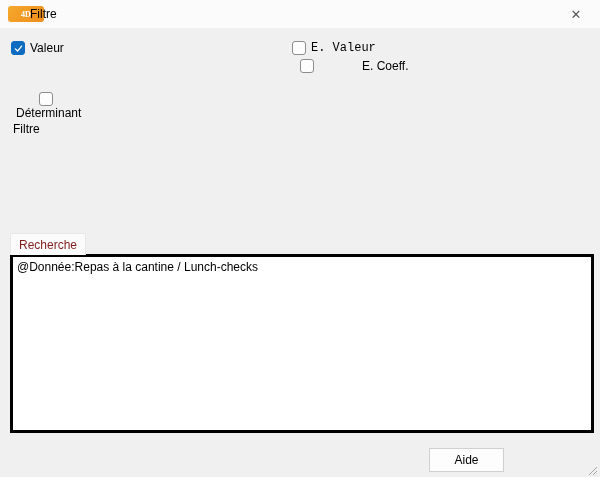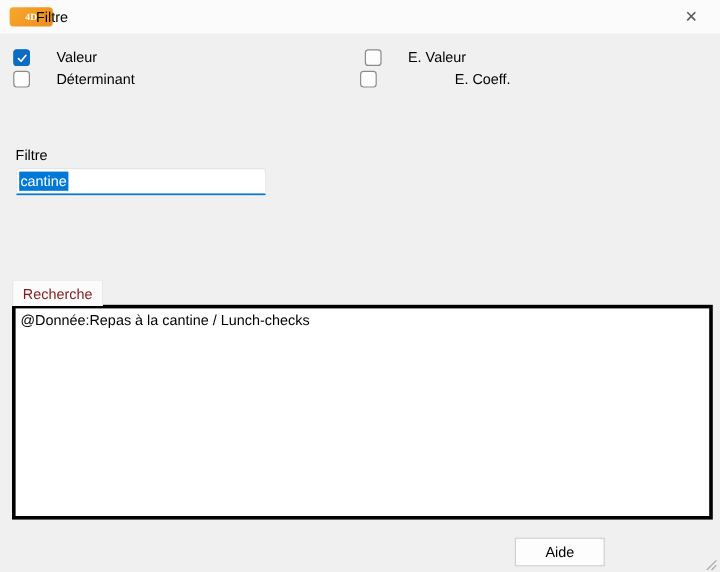--- a/index.html
+++ b/index.html
@@ -38,21 +38,21 @@
   
   .check-row { position: absolute; display: flex; align-items: center; height: 16px; }
   .checkbox {
     width: 14px; height: 14px; border-radius: 3px;
     border: 1px solid #8c8c8c; background: #fdfdfd;
     display: inline-flex; align-items: center; justify-content: center;
     flex: 0 0 auto;
   }
   .checkbox.checked { background: #0b6cc1; border-color: #0b6cc1; }
   .checkbox svg { width: 11px; height: 11px; display: block; }
-  .check-label { margin-left: 22px; color: #000; }
+  .check-label { margin-left: 5px; color: #000; }
 
   
   .filter-label { position: absolute; left: 13px; top: 122px; color: #000000; }
   .filter-input {
     position: absolute; left: 13px; top: 140px; width: 209px; height: 23px;
     background: #ffffff;
     border: 1px solid #e5e5e5;
     border-bottom: 2px solid #0078d4;
     border-radius: 4px 4px 2px 2px;
     display: flex; align-items: center;
@@ -108,38 +108,35 @@
   </div>
 
   <div class="check-row" style="left:11px; top:40px;">
     <span class="checkbox checked">
       <svg viewBox="0 0 12 12">
           <path d="M2.6 6.4 L5 8.8 L9.4 3.4" stroke="#ffffff" stroke-width="1.5" fill="none" stroke-linecap="round" stroke-linejoin="round"></path>
         </svg>
     </span>
     <span class="check-label">Valeur</span>
   </div>
-  <div class="check-row" style="left:11px; top:58px;">
+  <div class="check-row" style="left:11px; top:92px;flex-direction:column;">
     <span class="checkbox"></span>
     <span class="check-label">Déterminant</span>
   </div>
 
-  <div class="check-row" style="left:304px; top:40px;">
+  <div class="check-row" style="left:292px; top:40px;font-family:Liberation Mono, monospace;">
     <span class="checkbox"></span>
     <span class="check-label">E. Valeur</span>
   </div>
   <div class="check-row" style="left:300px; top:58px;gap:43px;">
     <span class="checkbox"></span>
     <span class="check-label">E. Coeff.</span>
   </div>
 
   <div class="filter-label">Filtre</div>
-  <div class="filter-input">
-    <span class="selected-text">cantine</span>
-  </div>
 
   <div class="tab tab-recherche active">
     <span>Recherche</span>
   </div>
 
   <div class="listbox">
     <div class="list-item">@Donnée:Repas à la cantine / Lunch-checks</div>
   </div>
 
   <div class="btn btn-help">Aide</div>

